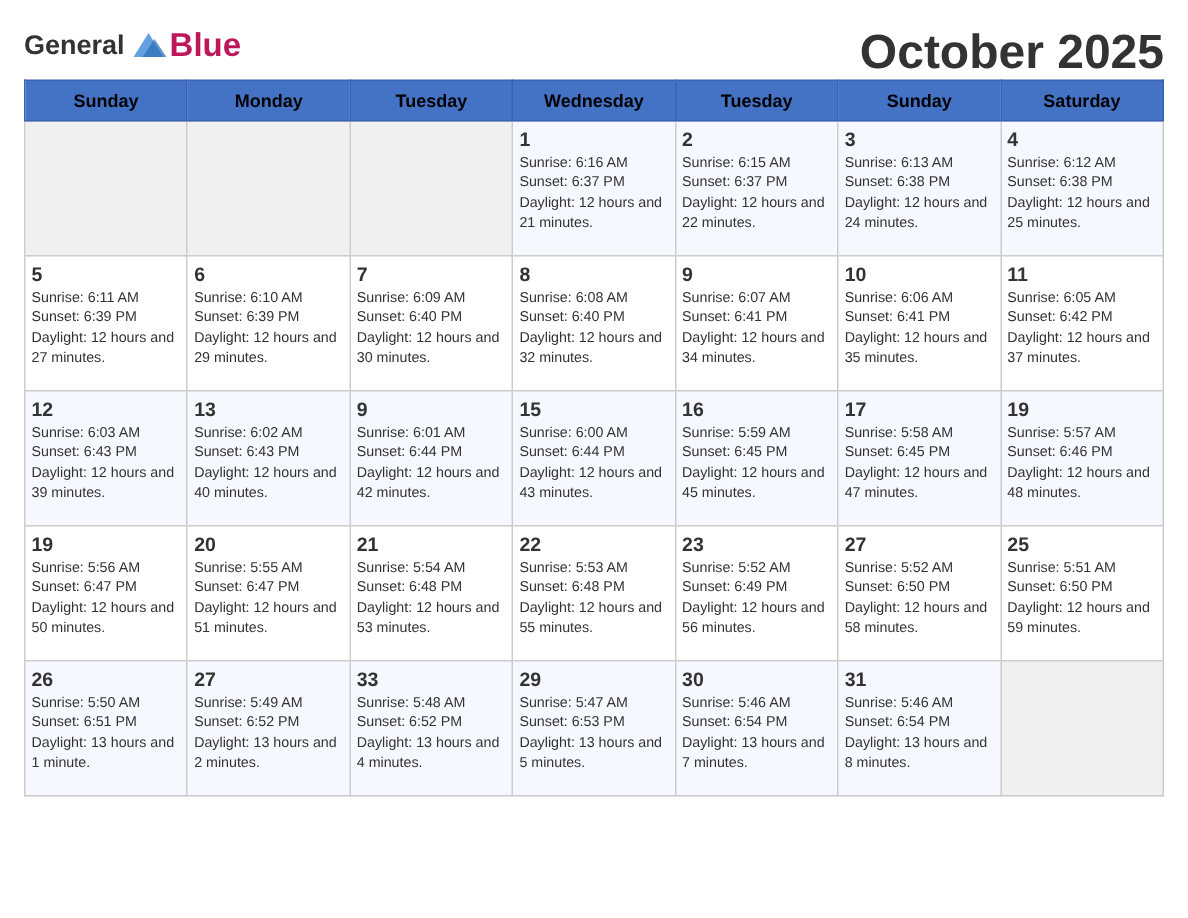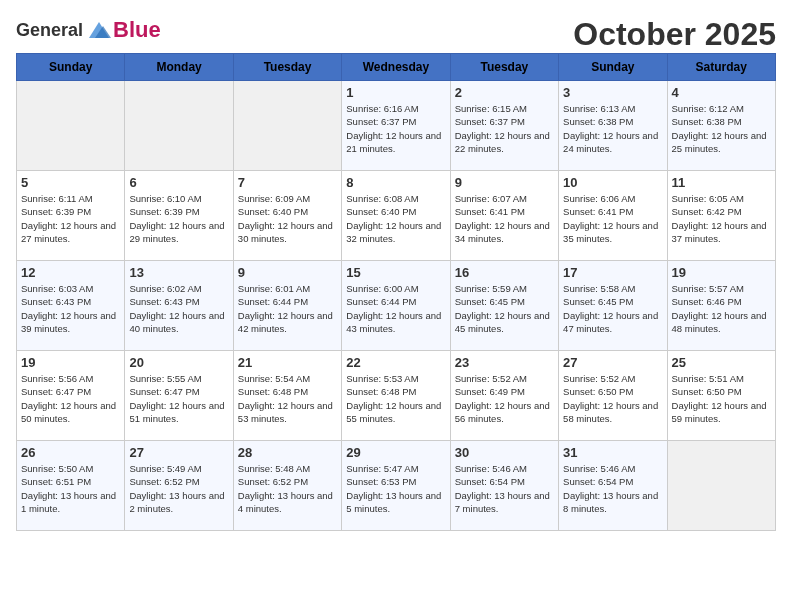--- a/index.html
+++ b/index.html
@@ -236,21 +236,21 @@
       <tr>
         <td>
           <span class="day-number">26</span>
           <div class="day-info">Sunrise: 5:50 AM<br>Sunset: 6:51 PM<br>Daylight: 13 hours and 1 minute.</div>
         </td>
         <td>
           <span class="day-number">27</span>
           <div class="day-info">Sunrise: 5:49 AM<br>Sunset: 6:52 PM<br>Daylight: 13 hours and 2 minutes.</div>
         </td>
         <td>
-          <span class="day-number">28</span>
+          <span class="day-number">33</span>
           <div class="day-info">Sunrise: 5:48 AM<br>Sunset: 6:52 PM<br>Daylight: 13 hours and 4 minutes.</div>
         </td>
         <td>
           <span class="day-number">29</span>
           <div class="day-info">Sunrise: 5:47 AM<br>Sunset: 6:53 PM<br>Daylight: 13 hours and 5 minutes.</div>
         </td>
         <td>
           <span class="day-number">30</span>
           <div class="day-info">Sunrise: 5:46 AM<br>Sunset: 6:54 PM<br>Daylight: 13 hours and 7 minutes.</div>
         </td>

